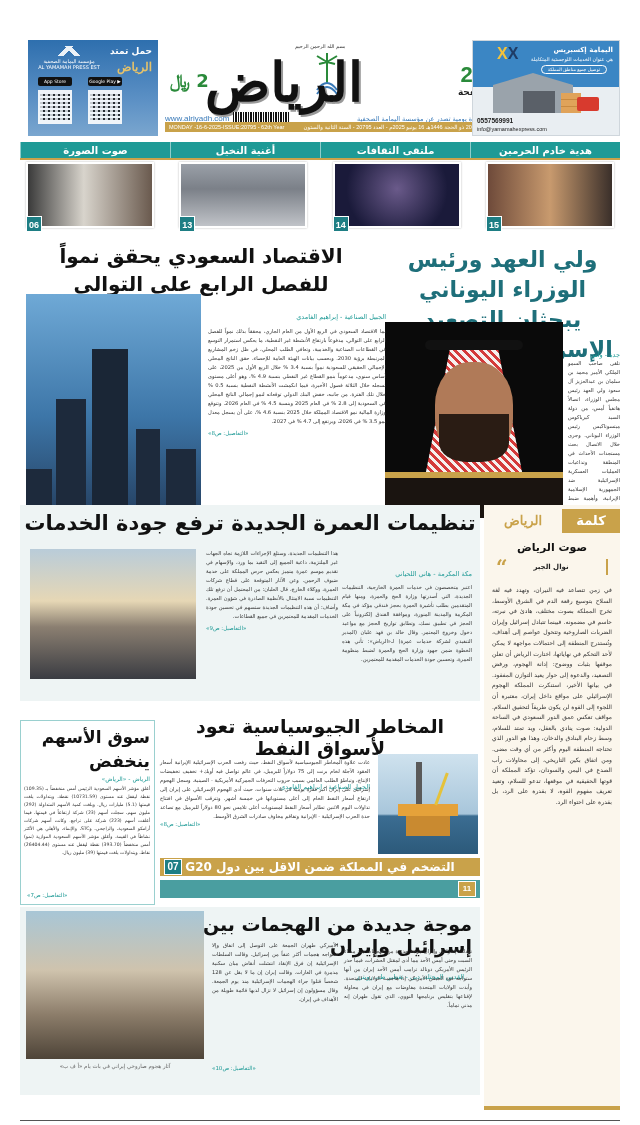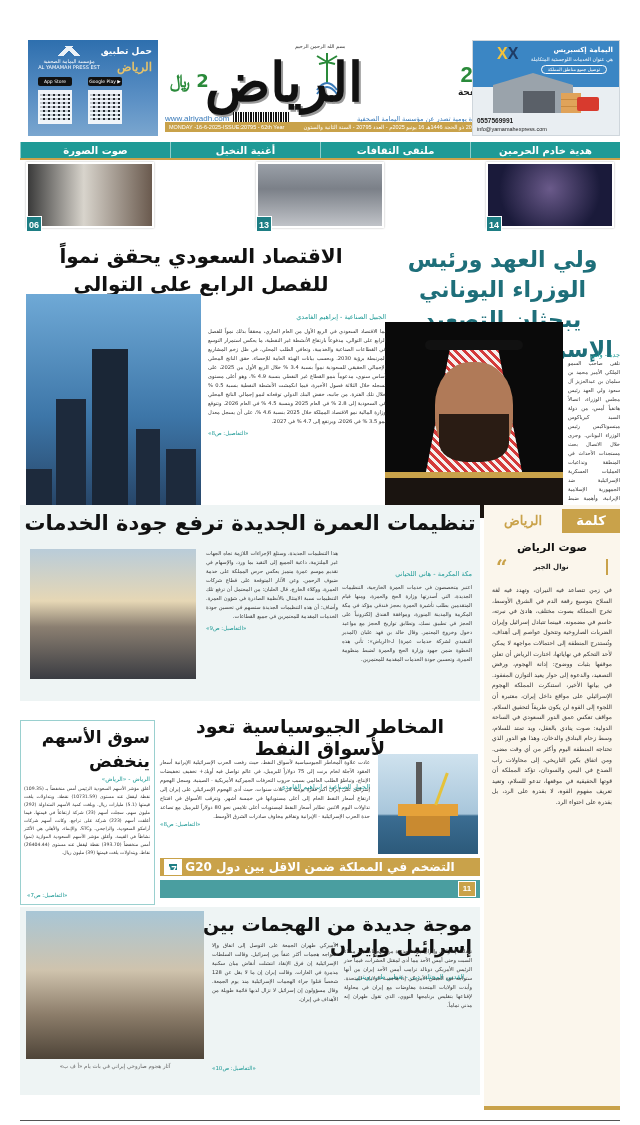--- a/index.html
+++ b/index.html
@@ -104,21 +104,21 @@
 
   
   .h-oil { left:140px; top:675px; width:320px; text-align:center; font-size:19px; font-weight:bold; color:#111; }
   .oil-byline { left:150px; top:708px; width:200px; text-align:right; }
   .oil-text { left:140px; top:718px; width:210px; }
   .oil-photo { left:358px; top:714px; width:100px; height:100px; background: linear-gradient(#cfe2ee, #a8c6db 60%, #3b6d92 62%, #2c5a7a); overflow:hidden; }
   .rig { position:absolute; background:#e5a23a; }
 
   
   .ban1 { left:140px; top:818px; width:320px; height:18px; background:#c9a24a; color:#fff; font-size:12px; font-weight:bold; line-height:18px; text-align:center; }
-  .ban1 .n { position:absolute; left:4px; top:1px; width:18px; height:16px; background:#1e7e84; border:5px solid #ffffff; font-size:10px; line-height:14px; font-family:Liberation Mono, monospace; }
+  .ban1 .n { position:absolute; left:4px; top:1px; width:18px; height:16px; background:#1e7e84; border:1px solid #ffffff; font-size:10px; line-height:14px; font-family:Liberation Sans, sans-serif; }
   .ban2 { left:140px; top:840px; width:320px; height:18px; background:#4a9ea0; color:#fff; font-size:12px; line-height:18px; text-align:center; }
   .ban2 .n { position:absolute; right:4px; top:1px; width:18px; height:16px; background:#c9a24a; border:1px solid #fff; font-size:8px; line-height:14px; font-family:"Liberation Sans", sans-serif; font-weight:bold; }
 
   
   .wave-box { left:0; top:867px; width:460px; height:188px; background:#eef4f4; }
   .h-wave { position:absolute; right:8px; top:6px; width:300px; text-align:right; font-size:19px; font-weight:bold; color:#111; }
   .wave-photo { position:absolute; left:6px; top:4px; width:178px; height:148px; background: linear-gradient(#a8c6d6, #cfc3ad 40%, #8c7d6a 70%, #4e4438); }
   .wave-caption { position:absolute; left:6px; top:156px; width:178px; text-align:center; font-size:5.5px; color:#666; }
   .wave-c1 { position:absolute; left:192px; top:34px; width:126px; }
   .wave-c2 { position:absolute; right:8px; top:40px; width:128px; }
@@ -131,21 +131,21 @@
 <body>
 
 <div class="page">
 
   <div class="abs ad-left">
     <div class="pub">
       <div class="mtn"></div>
       <div>مؤسسة اليمامة الصحفية</div>
       <div>AL YAMAMAH PRESS EST</div>
     </div>
-    <div class="cta">حمل تطبيق</div>
+    <div class="cta">حمل تمتد</div>
     <div class="cta2">الرياض</div>
     <div class="store" style="left:10px"><span> </span><span>App Store</span></div>
     <div class="store" style="left:60px"><span>▶ </span><span>Google Play</span></div>
     <div class="qr" style="left:10px"></div>
     <div class="qr" style="left:60px"></div>
   </div>
 
   <div class="abs logo-block">
     <div class="basmala">بسم الله الرحمن الرحيم</div>
     <svg class="palm" viewBox="0 0 24 44">
@@ -190,20 +190,23 @@
   <div class="abs teaser-imgs">
     <div class="timg ti4">
         <div class="num">06</div>
       </div>
     <div class="timg ti3">
         <div class="num">13</div>
       </div>
     <div class="timg ti2">
         <div class="num">14</div>
       </div>
+    <div class="timg ti1">
+        <div class="num">15</div>
+      </div>
   </div>
 
   <div class="abs h-crown">ولي العهد ورئيس الوزراء اليوناني يبحثان التصعيد الإسرائيلي ضد إيران</div>
   <div class="abs crown-col">
     <div class="crown-text">
       <div class="byline">جدة - واس</div>
       <div class="body">تلقى صاحب السمو الملكي الأمير محمد بن سلمان بن عبدالعزيز آل سعود ولي العهد رئيس مجلس الوزراء، اتصالاً هاتفياً أمس، من دولة السيد كيرياكوس ميتسوتاكيس رئيس الوزراء اليوناني. وجرى خلال الاتصال بحث مستجدات الأحداث في المنطقة وتداعيات العمليات العسكرية الإسرائيلية ضد الجمهورية الإسلامية الإيرانية، وأهمية ضبط النفس وخفض التصعيد، وحل الخلافات كافة بالوسائل الدبلوماسية.</div>
     </div>
     <div class="crown-photo">
       <div class="ghutra"></div>

